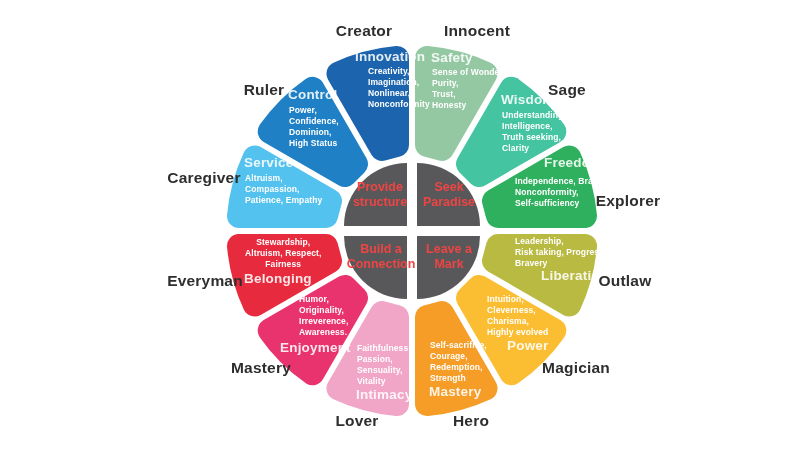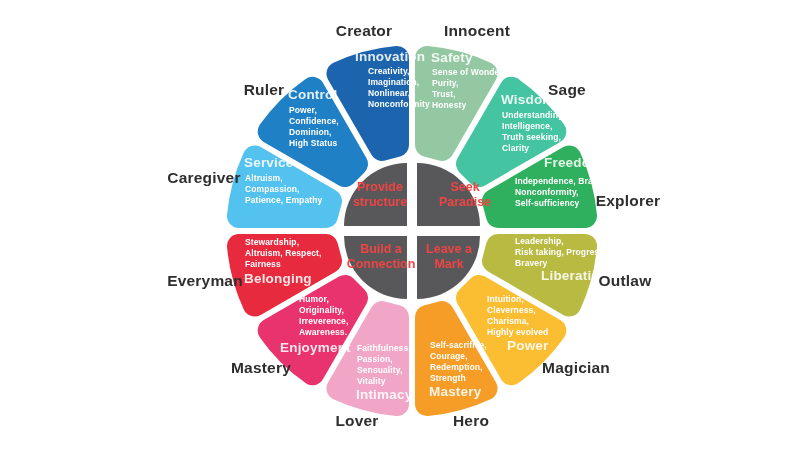--- a/index.html
+++ b/index.html
@@ -75,21 +75,21 @@
 Sensuality,
 Vitality</div>
 
   <div class="ptitle" style="left:280px;top:340px;">Enjoyment</div>
   <div class="pdesc" style="left:299px;top:294px;">Humor,
 Originality,
 Irreverence,
 Awareness.</div>
 
   <div class="ptitle" style="left:244px;top:271px;">Belonging</div>
-  <div class="pdesc" style="left:245px;top:237px;">Stewardship,
+  <div class="pdesc" style="left:245px;top:237px;text-align:center;">Stewardship,
 Altruism, Respect,
 Fairness</div>
 
   <div class="ptitle" style="left:244px;top:155px;">Service</div>
   <div class="pdesc" style="left:245px;top:173px;">Altruism,
 Compassion,
 Patience, Empathy</div>
 
   <div class="ptitle" style="left:288px;top:87px;">Control</div>
   <div class="pdesc" style="left:289px;top:105px;">Power,
@@ -111,20 +111,20 @@
   <div class="arch-label" style="left:471px;top:421px;">Hero</div>
   <div class="arch-label" style="left:357px;top:421px;">Lover</div>
   <div class="arch-label" style="left:261px;top:368px;">Mastery</div>
   <div class="arch-label" style="left:205px;top:281px;">Everyman</div>
   <div class="arch-label" style="left:204px;top:178px;text-align:center;">Caregiver</div>
   <div class="arch-label" style="left:264px;top:90px;">Ruler</div>
   <div class="arch-label" style="left:364px;top:31px;">Creator</div>
 
   <div class="center-label" style="left:380px;top:195px;">Provide
 structure</div>
-  <div class="center-label" style="left:449px;top:195px;margin-left:16px;">Seek
+  <div class="center-label" style="left:449px;top:195px;">Seek
 Paradise</div>
   <div class="center-label" style="left:381px;top:257px;">Build a
 Connection</div>
   <div class="center-label" style="left:449px;top:257px;">Leave a
 Mark</div>
 
 </div>
 
 </body></html>

